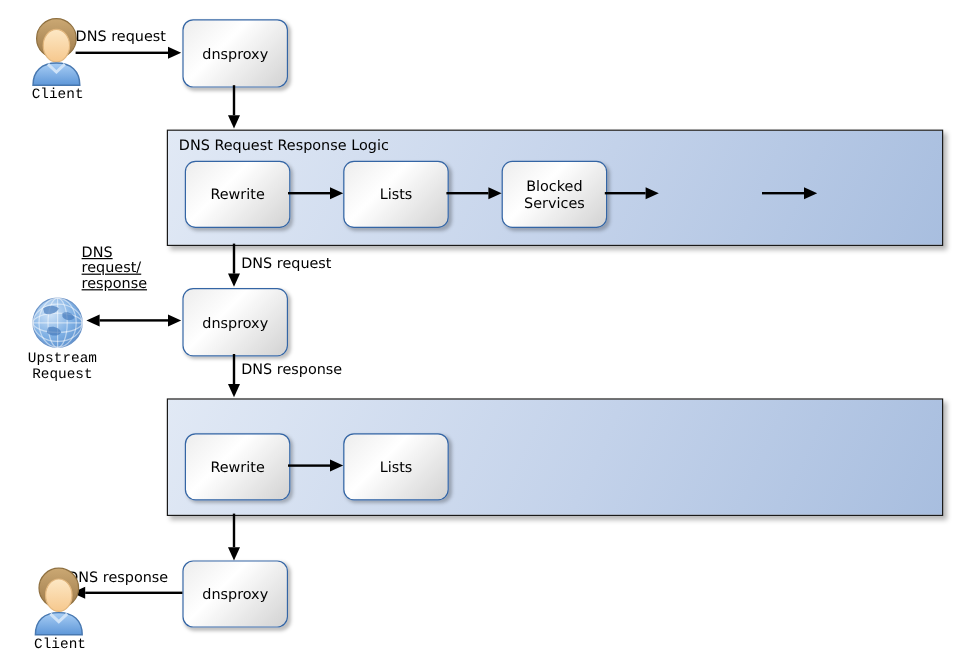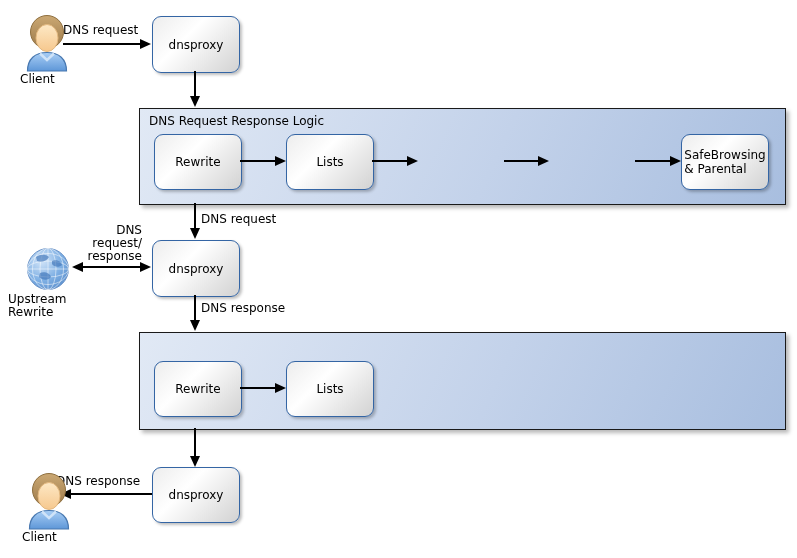--- a/index.html
+++ b/index.html
@@ -8,21 +8,21 @@
     font-family:"DejaVu Sans","Liberation Sans",sans-serif;
     font-size:12px;color:#000;overflow:hidden;
   }
   
   .node-box{
     position:absolute;width:86px;height:54px;
     border:1.5px solid #3465a4;border-radius:9px;
     background:linear-gradient(135deg,#ededed 0%,#ffffff 38%,#d2d2d2 100%);
     box-shadow:2px 2px 3px rgba(0,0,0,0.25);
     display:flex;align-items:center;justify-content:center;
-    white-space:pre-line;line-height:14px;
+    text-align:center;white-space:pre-line;line-height:14px;
   }
   
   .container-box{
     position:absolute;left:139px;width:645px;
     border:1.5px solid #1a1a1a;
     background:linear-gradient(115deg,#e1e9f5 0%,#c3d2ea 55%,#a8bedf 100%);
     box-shadow:3px 3px 4px rgba(0,0,0,0.28);
   }
   .container-title{position:absolute;left:9px;top:5px;white-space:nowrap;}
   
@@ -32,21 +32,21 @@
     border-top:5px solid transparent;border-bottom:5px solid transparent;
     border-left:11px solid #000;}
   .ah-left{position:absolute;width:0;height:0;
     border-top:5px solid transparent;border-bottom:5px solid transparent;
     border-right:11px solid #000;}
   .ah-down{position:absolute;width:0;height:0;
     border-left:5px solid transparent;border-right:5px solid transparent;
     border-top:11px solid #000;}
   .edge-label{position:absolute;white-space:pre-line;line-height:13px;}
   .icon{position:absolute;}
-  .icon-label{position:absolute;text-align:left;white-space:pre-line;line-height:13px;}
+  .icon-label{position:absolute;text-align:center;white-space:pre-line;line-height:13px;font-family:Liberation Mono, monospace;}
 </style>
 </head>
 <body>
 
 <div class="canvas">
 
   <div class="icon" style="left:24px;top:12px;">
     <svg width="46" height="60" viewBox="0 0 46 60">
       <defs>
         <linearGradient id="hair1" x1="0" y1="0" x2="0" y2="1">
@@ -81,22 +81,22 @@
   <div>
     <div class="vline" style="left:194px;top:71px;height:25px;"></div>
     <div class="ah-down" style="left:190px;top:96px;"></div>
   </div>
 
   <div class="container-box" style="top:108px;height:95px;">
     <div class="container-title">DNS Request Response Logic</div>
 
     <div class="node-box" style="left:14px;top:25px;">Rewrite</div>
     <div class="node-box" style="left:146px;top:25px;">Lists</div>
-    <div class="node-box" style="left:541px;top:25px;">SafeBrowsing
-&amp; Parental</div>
+    <div class="node-box" style="left:278px;top:25px;">Blocked
+Services</div>
 
     <div>
       <div class="hline" style="left:100px;top:51px;width:35px;"></div>
       <div class="ah-right" style="left:135px;top:47px;"></div>
     </div>
     <div>
       <div class="hline" style="left:232px;top:51px;width:35px;"></div>
       <div class="ah-right" style="left:267px;top:47px;"></div>
     </div>
     <div>
@@ -110,21 +110,21 @@
   </div>
 
   <div class="edge-label" style="left:201px;top:213px;">DNS request</div>
   <div>
     <div class="vline" style="left:194px;top:203px;height:25px;"></div>
     <div class="ah-down" style="left:190px;top:228px;"></div>
   </div>
 
   <div class="node-box" style="left:152px;top:240px;height:55px;">dnsproxy</div>
 
-  <div class="edge-label" style="left:68px;top:224px;width:74px;text-align:right;">DNS
+  <div class="edge-label" style="left:68px;top:204px;width:74px;text-align:left;text-decoration:underline;">DNS
 request/
 response</div>
   <div>
     <div class="ah-left" style="left:72px;top:262px;"></div>
     <div class="hline" style="left:83px;top:266px;width:57px;"></div>
     <div class="ah-right" style="left:140px;top:262px;"></div>
   </div>
 
   <div class="icon" style="left:26px;top:247px;">
     <svg width="44" height="44" viewBox="0 0 44 44">
@@ -145,21 +145,21 @@
         <line x1="22" y1="1.5" x2="22" y2="42.5"></line>
       </g>
       <g fill="#3f74b8" fill-opacity="0.65" stroke="none">
         <path d="M10,10 C14,7 20,7 23,10 C21,14 15,16 11,14 Z"></path>
         <path d="M26,14 C30,12 35,14 36,18 C33,21 28,20 26,17 Z"></path>
         <path d="M14,26 C18,24 24,26 25,30 C22,34 16,33 13,30 Z"></path>
       </g>
     </svg>
   </div>
   <div class="icon-label" style="left:8px;top:293px;width:88px;">Upstream
-Rewrite</div>
+Request</div>
 
   <div class="edge-label" style="left:201px;top:302px;">DNS response</div>
   <div>
     <div class="vline" style="left:194px;top:295px;height:25px;"></div>
     <div class="ah-down" style="left:190px;top:320px;"></div>
   </div>
 
   <div class="container-box" style="top:332px;height:96px;">
 
     <div class="node-box" style="left:14px;top:28px;">Rewrite</div>

